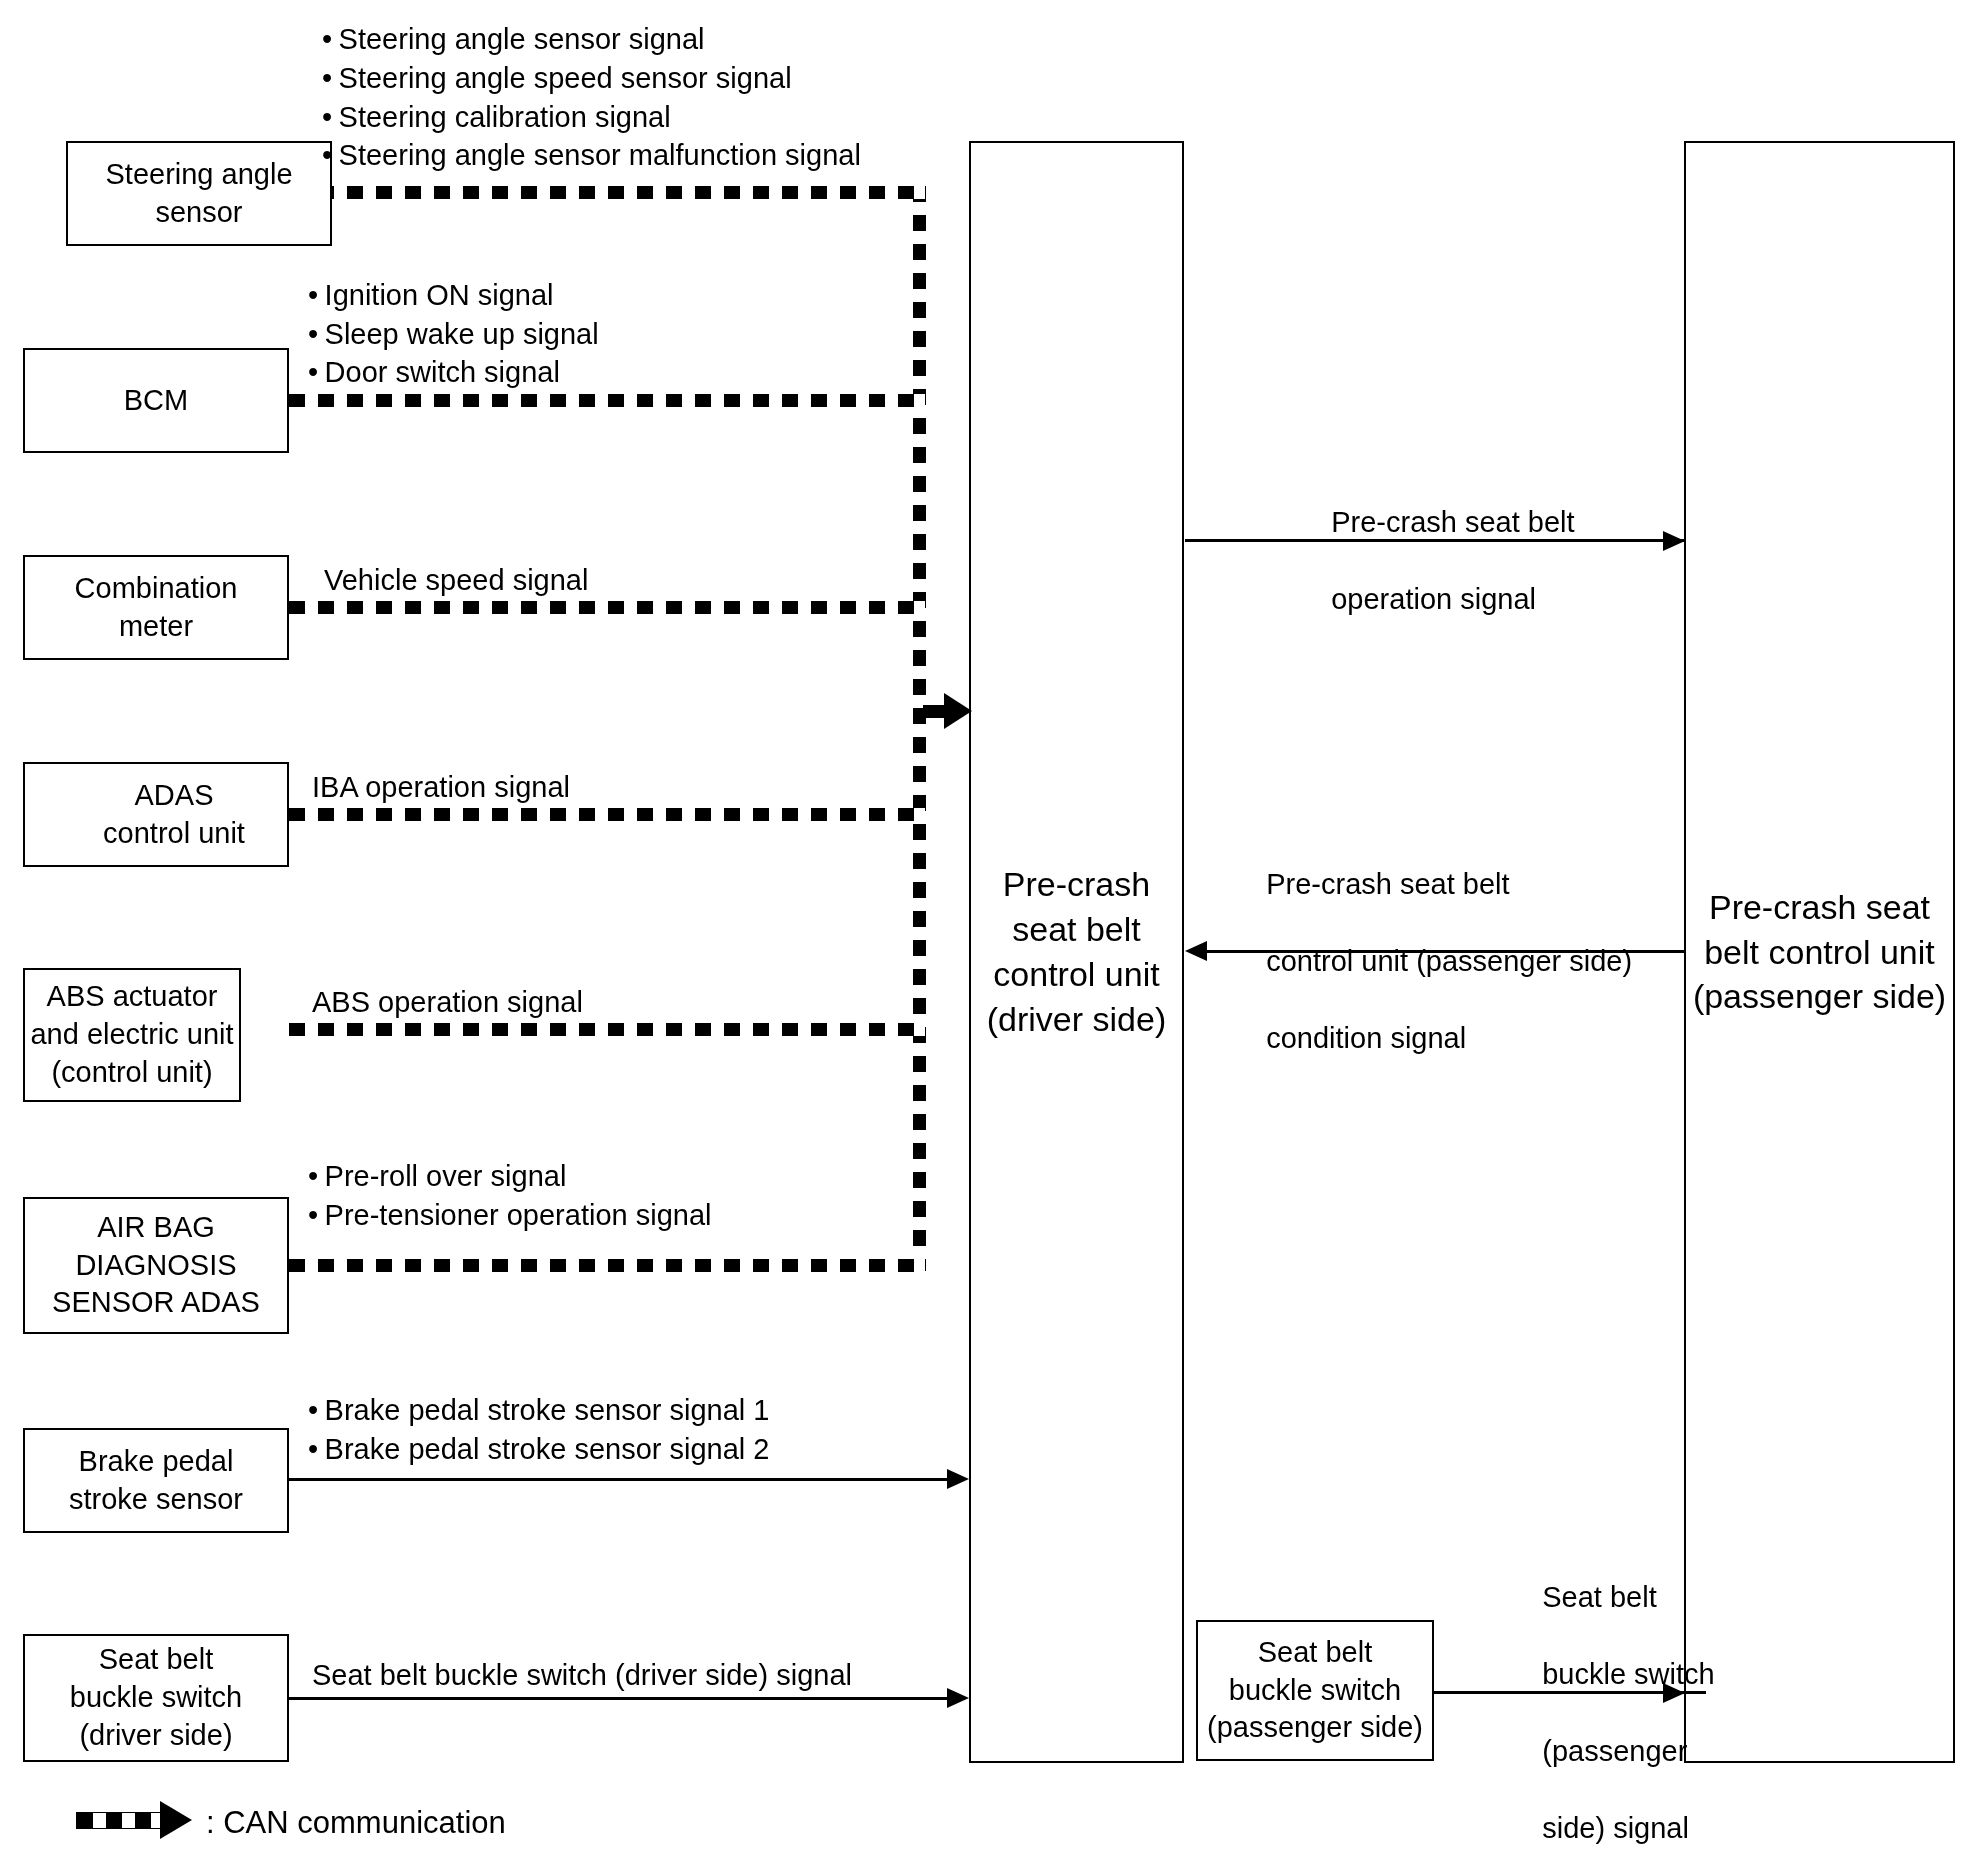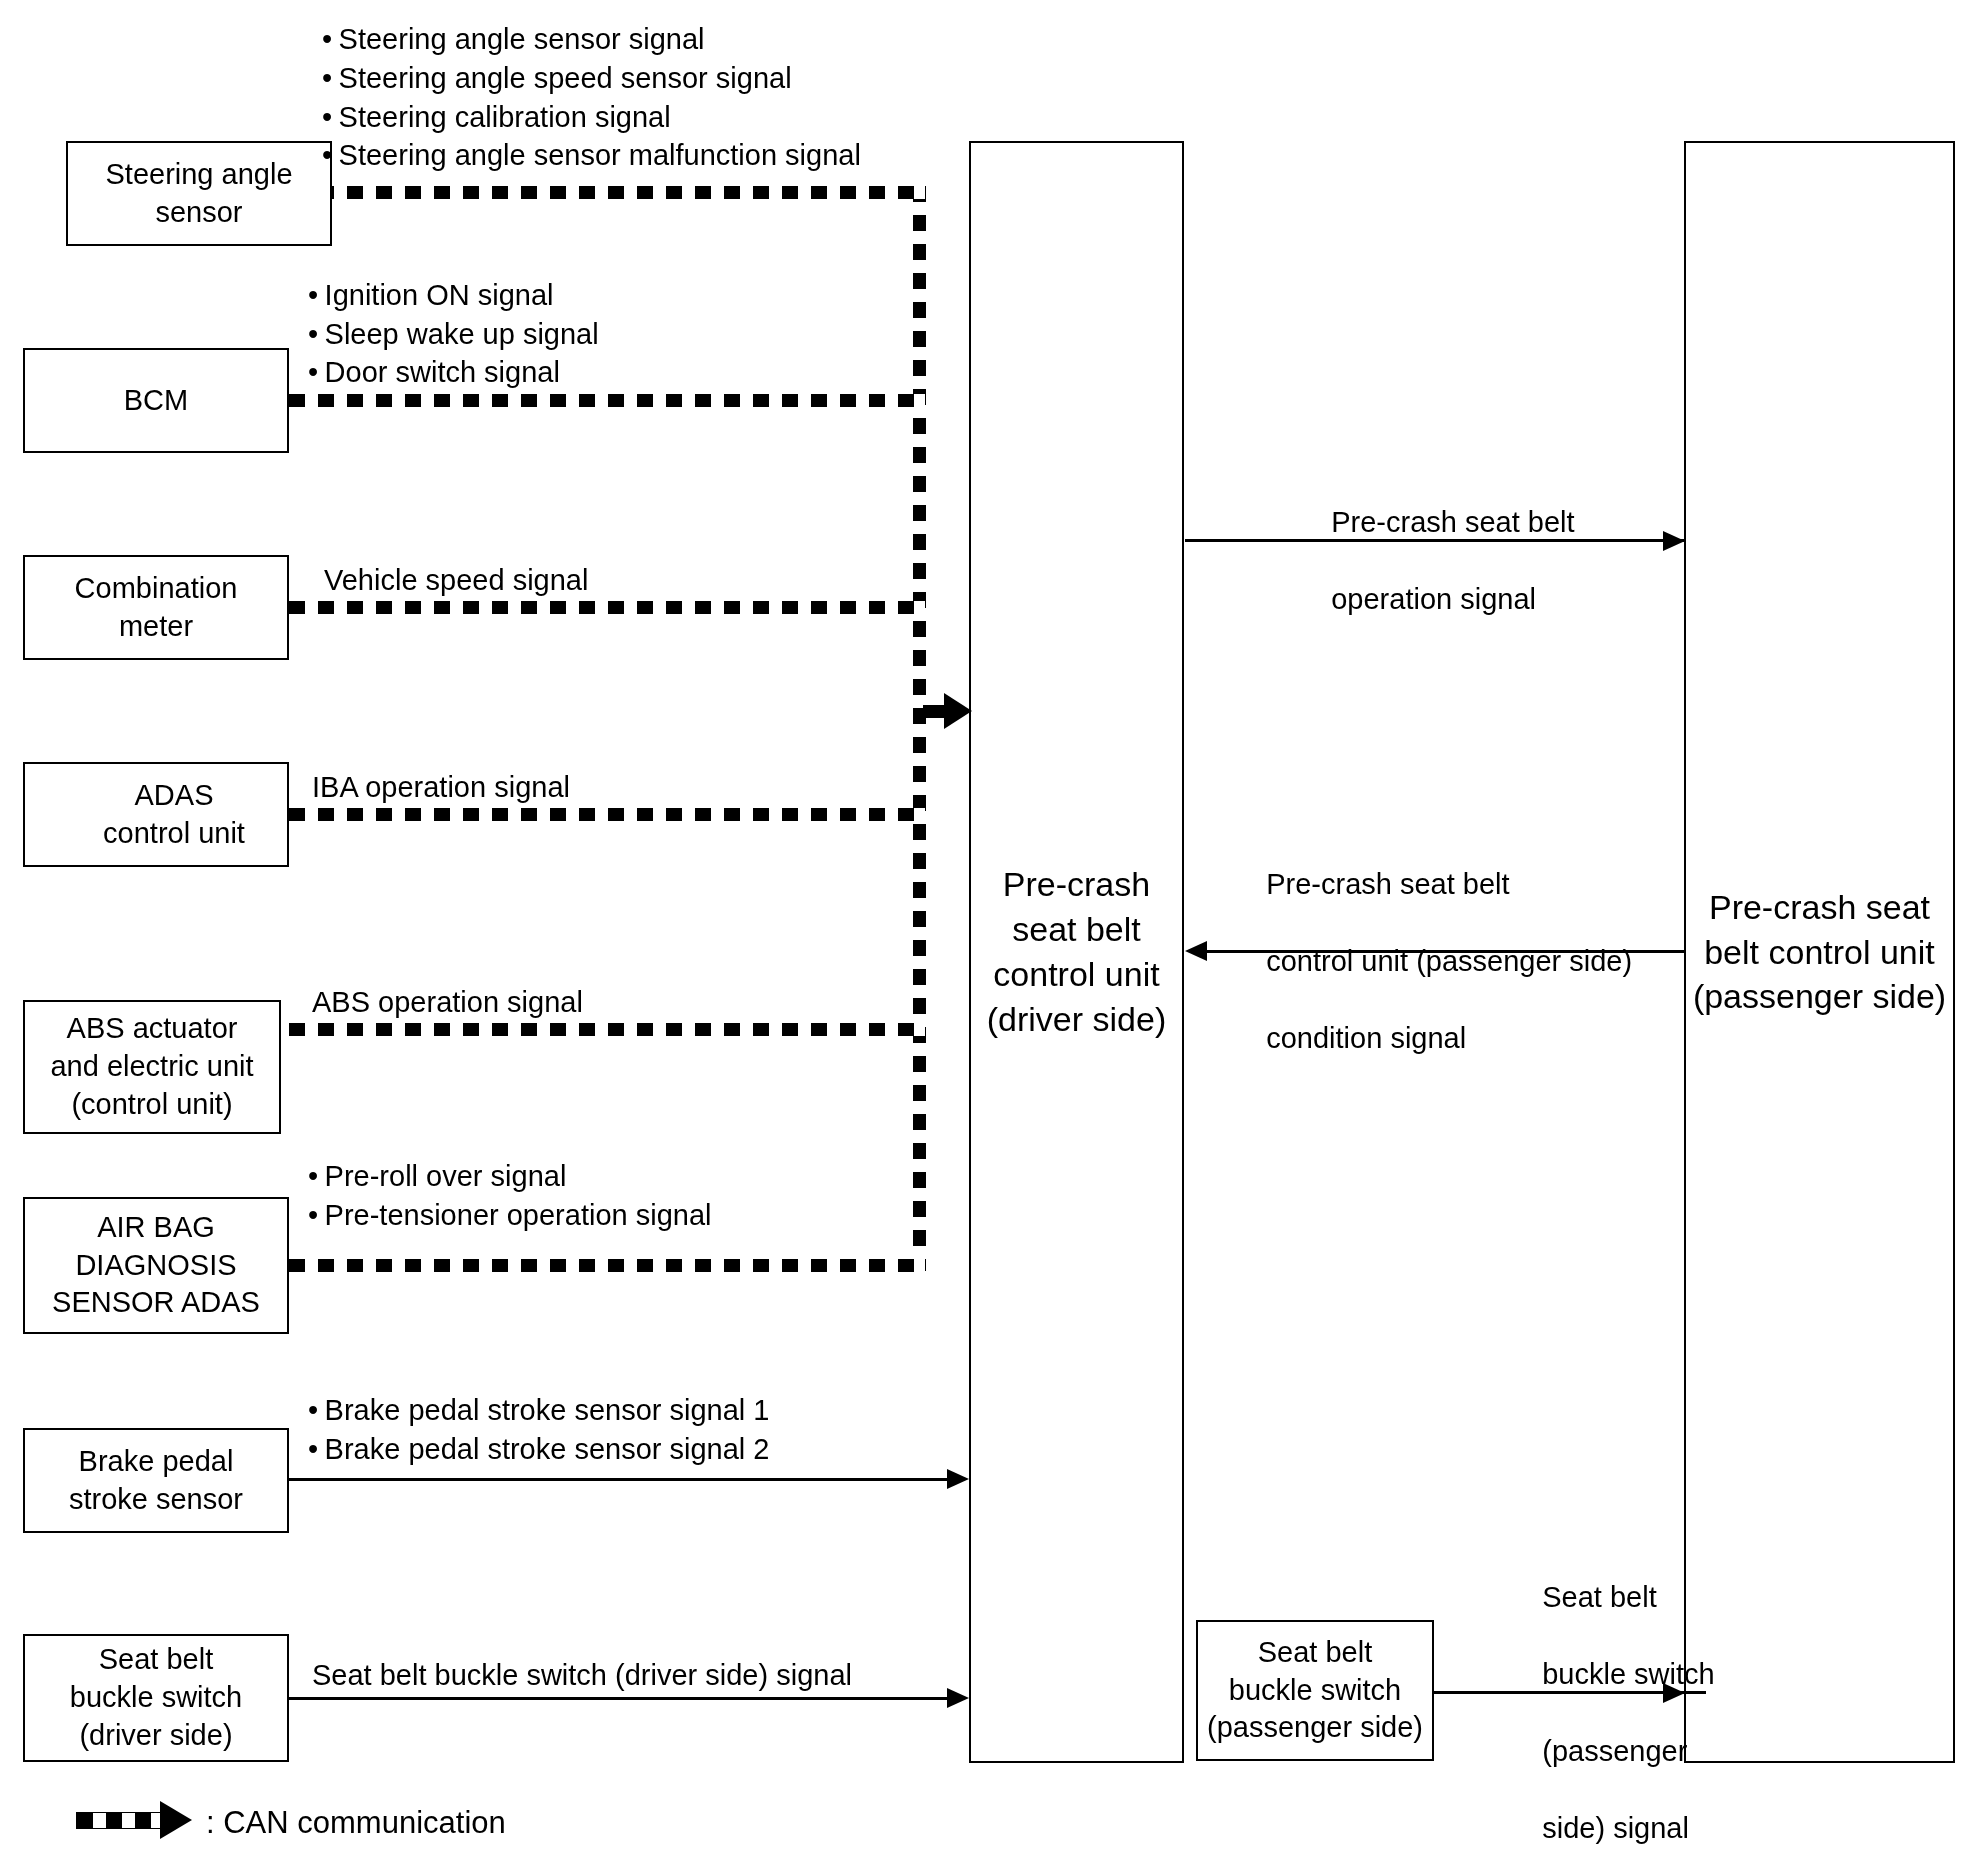--- a/index.html
+++ b/index.html
@@ -200,21 +200,21 @@
     </div>
   </div>
 
   <div class="box" style="left:23px; top:762px; width:266px; height:105px;padding-left:36px;">
     <div>
       <span>ADAS</span>
       <span>control unit</span>
     </div>
   </div>
 
-  <div class="box" style="left:23px; top:968px; width:258px; height:134px;margin-top:32px;">
+  <div class="box" style="left:23px; top:968px; width:218px; height:134px;">
     <div>
       <span>ABS actuator</span>
       <span>and electric unit</span>
       <span>(control unit)</span>
     </div>
   </div>
 
   <div class="box" style="left:23px; top:1197px; width:266px; height:137px;">
     <div>
       <span>AIR BAG</span>

